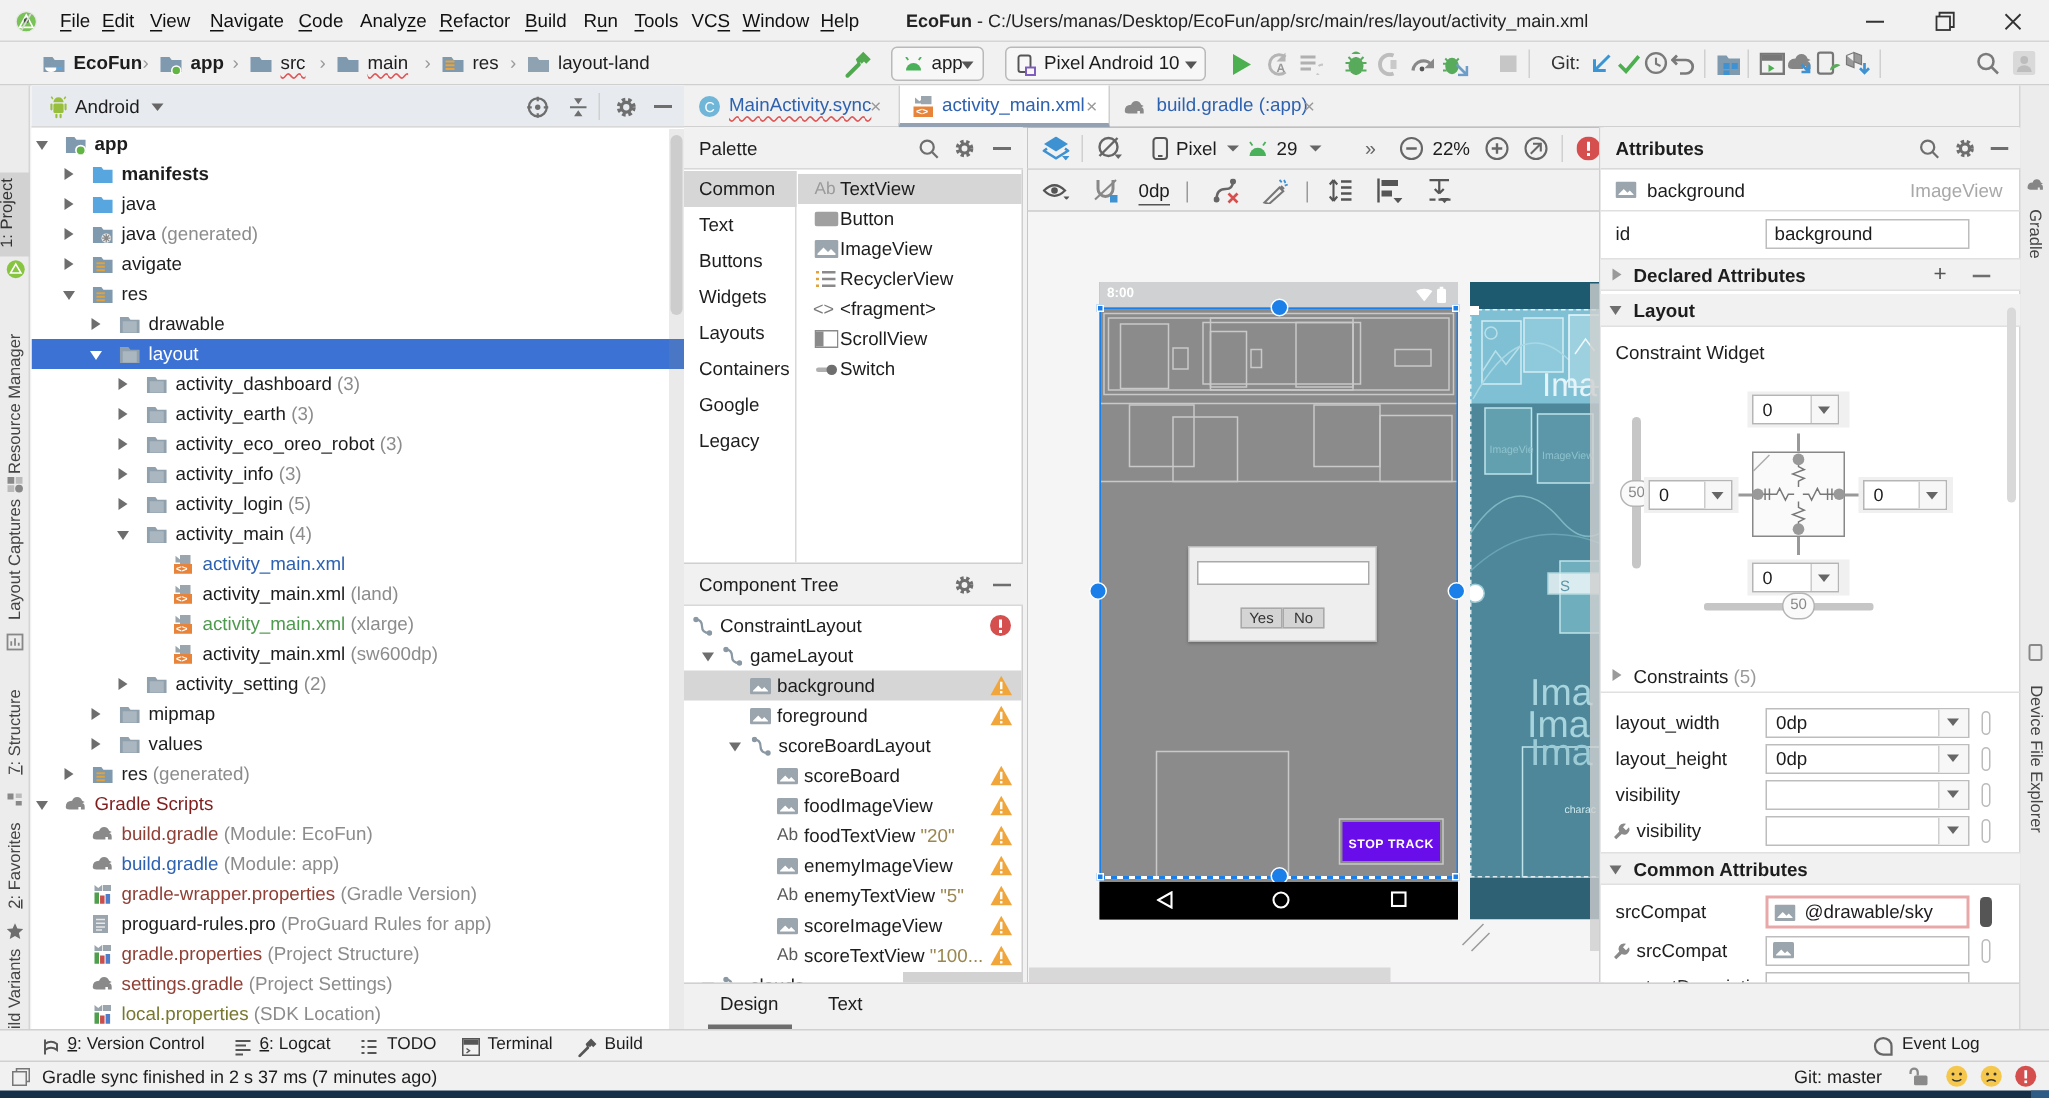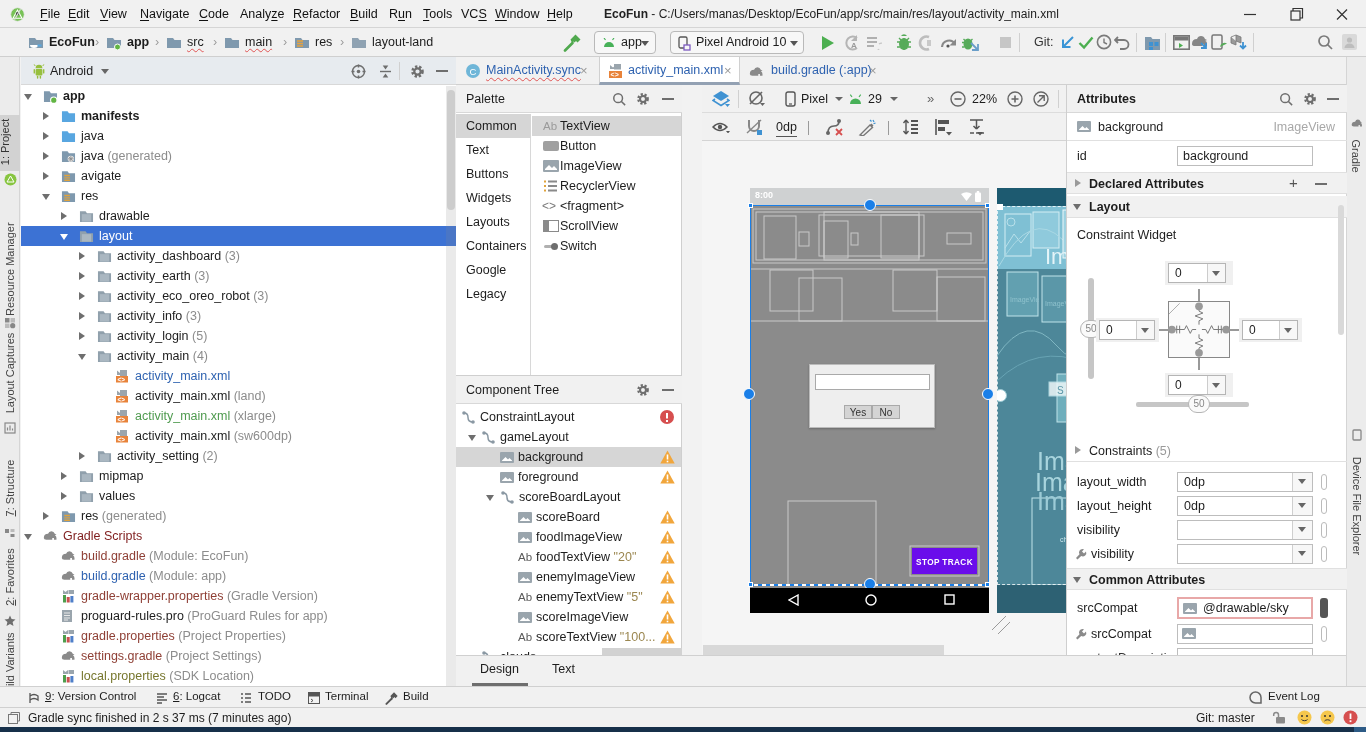--- a/index.html
+++ b/index.html
@@ -43,21 +43,21 @@
 #tabs { position:absolute; left:456px; top:57px; width:890px; height:28px; background:#f1f1f1; border-bottom:1px solid #d0d0d0; }
 .tab { position:absolute; top:0; height:28px; line-height:27px; font-size:12.5px; }
 #palette { position:absolute; left:456px; top:85px; width:226px; height:290px; background:#fff; border-right:1px solid #cfcfcf; }
 #pal-head { position:absolute; left:0; top:0; width:226px; height:28px; background:#f1f1f1; border-bottom:1px solid #d8d8d8; }
 .pal-cat { position:absolute; left:0; width:75px; height:24px; line-height:24px; padding-left:10px; font-size:12.5px; }
 .pal-item { position:absolute; left:76px; width:149px; height:20px; line-height:20px; font-size:12.5px; }
 #comptree { position:absolute; left:456px; top:375px; width:226px; height:280px; background:#fff; border-right:1px solid #cfcfcf; border-top:1px solid #cfcfcf; }
 #ct-head { position:absolute; left:0; top:0; width:226px; height:28px; background:#f1f1f1; border-bottom:1px solid #d8d8d8; }
 .ct-row { position:absolute; left:0; width:225px; height:20px; line-height:20px; font-size:12.5px; white-space:nowrap; }
 
-#design { position:absolute; left:702px; top:85px; width:384px; height:570px; background:#701a75; }
+#design { position:absolute; left:685px; top:85px; width:384px; height:570px; background:#701a75; }
 #ds-tb1 { position:absolute; left:0; top:0; width:384px; height:28px; background:#f1f1f1; border-bottom:1px solid #dcdcdc; }
 #ds-tb2 { position:absolute; left:0; top:28px; width:384px; height:28px; background:#f1f1f1; border-bottom:1px solid #d4d4d4; }
 #canvas { position:absolute; left:0; top:56px; width:384px; height:514px; background:#f5f5f5; overflow:hidden; }
 
 #attrs { position:absolute; left:1066px; top:85px; width:280px; height:570px; background:#fff; border-left:1px solid #cfcfcf; }
 #at-head { position:absolute; left:0; top:0; width:280px; height:28px; background:#f1f1f1; border-bottom:1px solid #d8d8d8;font-weight:bold; }
 .at-band { position:absolute; left:0; width:280px; height:22px; line-height:22px; background:#f1f1f1; border-top:1px solid #e0e0e0; border-bottom:1px solid #e0e0e0; font-weight:bold; font-size:12.5px; }
 .at-row { position:absolute; left:0; width:280px; height:24px; line-height:24px; font-size:12.5px; }
 .at-field { position:absolute; left:110px; top:2px; width:136px; height:20px; border:1px solid #bdbdbd; background:#fff; line-height:18px; font-size:12.5px; }
 .at-dd { position:absolute; right:0; top:0; width:20px; height:18px; border-left:1px solid #cfcfcf; background:#f7f7f7; }
@@ -540,21 +540,21 @@
           <span class="lbl" style="left:60px;color:#1d1d1d;font-weight:normal">proguard-rules.pro<span class="qual"> (ProGuard Rules for app)</span></span>
         </div>
       <div class="trow" style="top:540px">
           <svg class="abs" style="left:40px;top:3px" width="14" height="14" viewBox="0 0 14 14">
             <path d="M2 5 V1 l2.5 2 L7 1 v4 z" fill="#9aa5ad"></path>
             <rect x="7.5" y="1" width="5.5" height="4" fill="#9aa5ad"></rect>
             <rect x="2" y="6" width="3" height="7.5" fill="#4d9e4d"></rect>
             <rect x="5.7" y="8" width="3" height="5.5" fill="#c94f4f"></rect>
             <rect x="9.4" y="7" width="3" height="6.5" fill="#4f7fc9"></rect>
           </svg>
-          <span class="lbl" style="left:60px;color:#8f4036;font-weight:normal">gradle.properties<span class="qual"> (Project Properties)</span></span>
+          <span class="lbl" style="left:60px;color:#8f4036;font-weight:normal">gradle.properties<span class="qual"> (Project Structure)</span></span>
         </div>
       <div class="trow" style="top:560px">
           <svg class="abs" style="left:40px;top:3px" width="16" height="13" viewBox="0 0 19 14">
             <path d="M1 10 q0 -5 5 -5 q1 -3 4 -3 q3 0 4 3 l2 1 -2 1 q2 0 2 3 v2 h-3 v-2 h-2 v2 H4 q-3 0 -3 -2 z" fill="#8a8a8a"></path>
           </svg>
           <span class="lbl" style="left:60px;color:#8f4036;font-weight:normal">settings.gradle<span class="qual"> (Project Settings)</span></span>
         </div>
       <div class="trow" style="top:580px">
           <svg class="abs" style="left:40px;top:3px" width="14" height="14" viewBox="0 0 14 14">
             <path d="M2 5 V1 l2.5 2 L7 1 v4 z" fill="#9aa5ad"></path>

